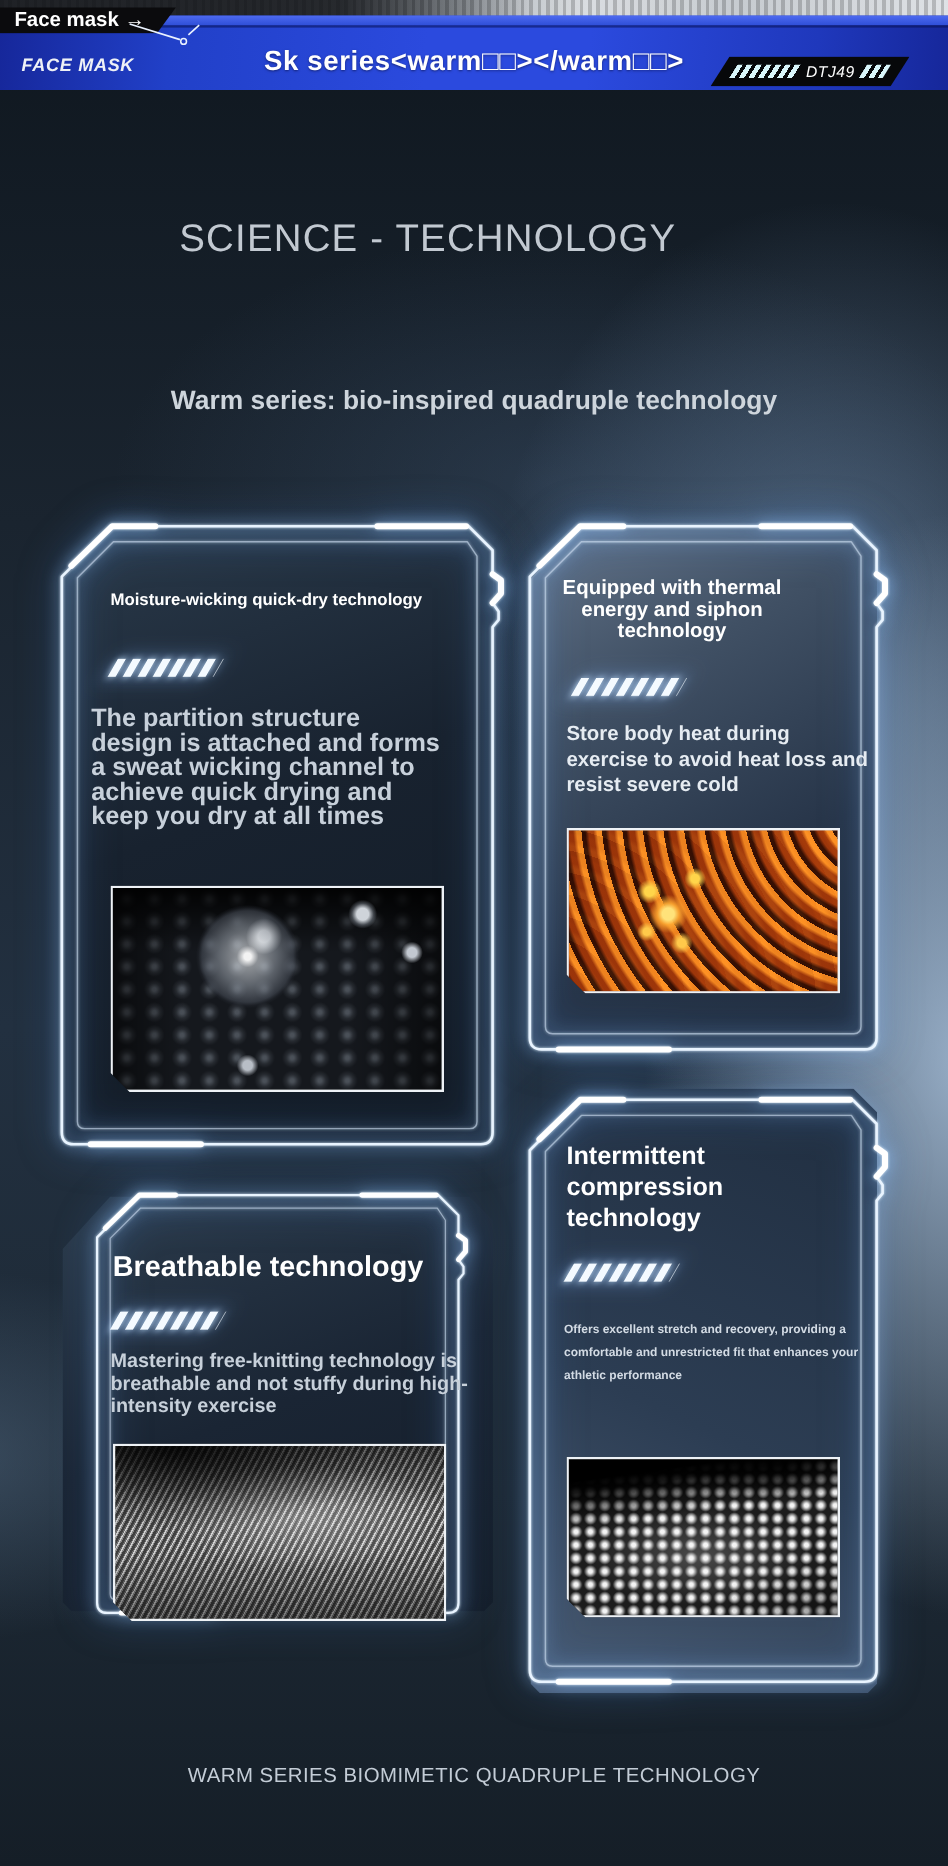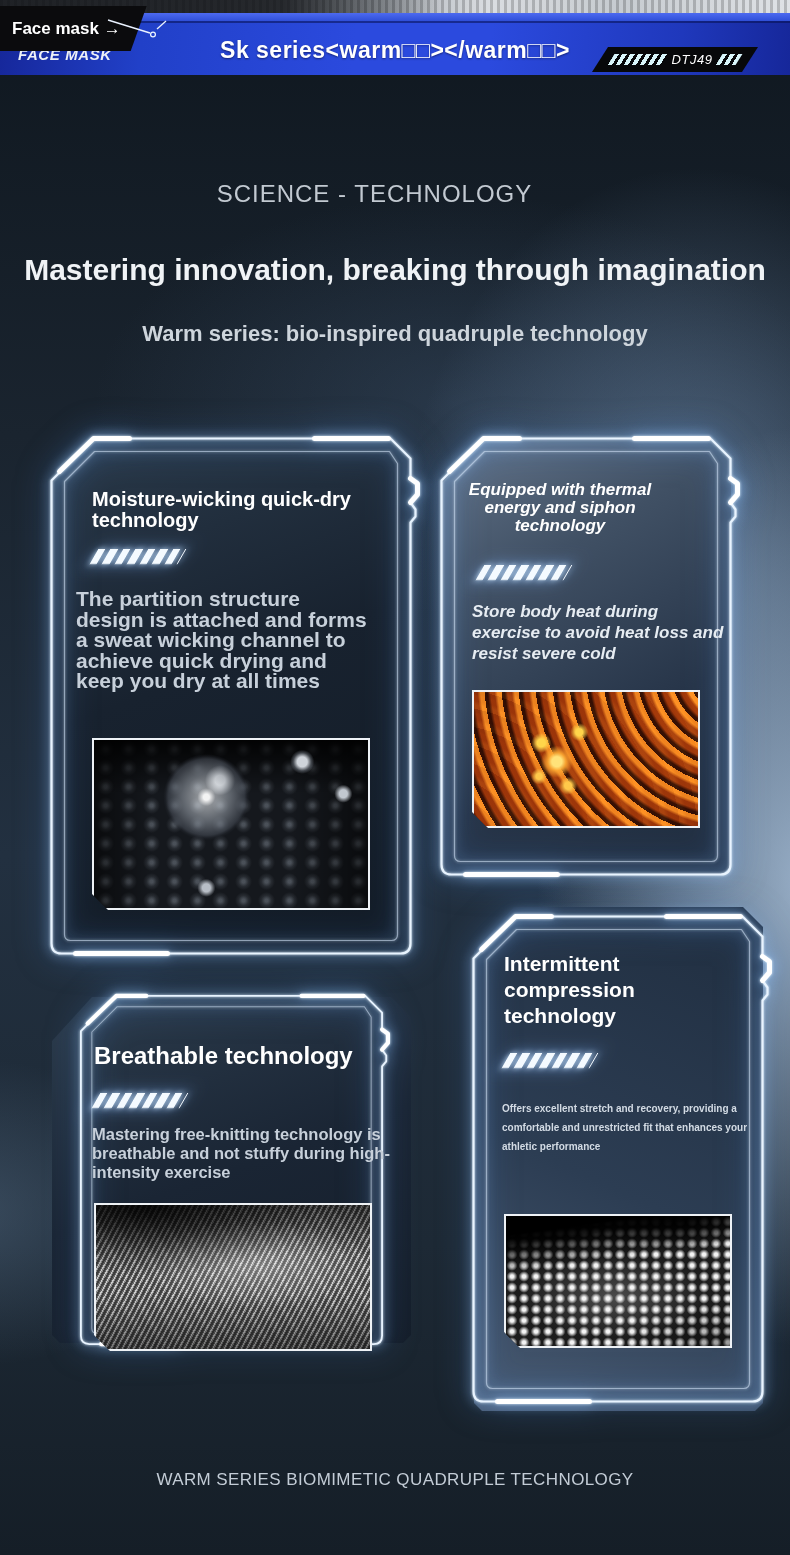--- a/index.html
+++ b/index.html
@@ -17,64 +17,64 @@
       linear-gradient(90deg, rgba(22,24,28,.85) 0 36%, rgba(22,24,28,0) 56%),
       repeating-linear-gradient(90deg, rgba(0,0,0,.18) 0 3px, rgba(255,255,255,.06) 3px 7px),
       linear-gradient(90deg,#4a4f55,#6a7076 28%,#a7adb3 48%,#d8dbdf 62%,#c3c8cd 78%,#dde0e4 100%);}
   .blue-bar{position:absolute;left:0;top:13px;width:790px;height:62px;
     background:linear-gradient(95deg,#16279a 0%,#2140c8 18%,#2b4ade 45%,#2b4ade 62%,#1f38bc 86%,#16279a 100%);}
   .blue-bar::before{content:"";position:absolute;left:0;top:0;width:100%;height:8px;
     background:linear-gradient(180deg,#4d6af0,#2f4fd8);}
   .blue-bar::after{content:"";position:absolute;left:0;top:8px;width:100%;height:2px;background:rgba(8,16,80,.55);}
   .bar-title{position:absolute;left:0;top:37px;width:790px;text-align:center;color:#fff;
     font-size:23px;font-weight:700;letter-spacing:.5px;text-shadow:0 1px 2px rgba(0,0,30,.5);}
-  .fm-badge{position:absolute;left:0;top:6px;height:45px;padding:0 26px 0 12px;background:#0b0b0d;
+  .fm-badge{position:absolute;left:0;top:6px;height:22px;padding:0 26px 0 12px;background:#0b0b0d;
     clip-path:polygon(0 0,100% 0,calc(100% - 16px) 100%,0 100%);
     display:flex;align-items:center;color:#fff;font-size:17px;font-weight:700;z-index:3;}
   .fm-sub{position:absolute;left:18px;top:46px;color:#eef1f6;font-size:15px;font-weight:700;
     font-style:italic;letter-spacing:.6px;}
   .deco-line{position:absolute;left:100px;top:12px;z-index:3;}
   .dtj-badge{position:absolute;left:592px;top:47px;width:166px;height:25px;background:#07080a;
     clip-path:polygon(16px 0,100% 0,calc(100% - 16px) 100%,0 100%);
     display:flex;align-items:center;justify-content:center;gap:7px;z-index:3;}
   .hz{height:11px;background:repeating-linear-gradient(90deg,#d9f6fb 0 4.5px,transparent 4.5px 8px);
     transform:skewX(-32deg);}
   .hzl{width:54px;} .hzr{width:20px;}
   .dtj-label{color:#fff;font-size:13px;font-weight:400;font-style:italic;letter-spacing:.5px;}
   
   .kicker{position:absolute;left:0;top:180px;width:713px;text-align:center;color:#c2c9d1;
-    font-size:24px;font-weight:400;letter-spacing:1px;margin-left:18px;}
+    font-size:32px;font-weight:400;letter-spacing:1px;}
   .headline{position:absolute;left:0;top:253px;width:790px;text-align:center;color:#f0f3f6;
     font-size:30px;font-weight:800;}
   .subheadline{position:absolute;left:0;top:321px;width:790px;text-align:center;color:#ced5dc;
     font-size:22px;font-weight:800;}
   
   .card{position:absolute;}
   .card .bg{position:absolute;inset:4px 9px 4px 4px;
     clip-path:polygon(40px 0,calc(100% - 20px) 0,100% 20px,100% calc(100% - 8px),calc(100% - 8px) 100%,8px 100%,0 calc(100% - 8px),0 44px);}
   .card svg.frame{position:absolute;left:0;top:0;width:100%;height:100%;overflow:visible;
     filter:drop-shadow(0 0 1.5px rgba(225,242,255,.95)) drop-shadow(0 0 6px rgba(150,200,255,.8)) drop-shadow(0 0 15px rgba(80,140,220,.55));}
   .c1{left:48px;top:435px;width:372px;height:522px;}
-  .c2{left:438px;top:435px;width:302px;height:443px;font-style:italic;}
+  .c2{left:438px;top:435px;width:302px;height:443px;}
   .c3{left:48px;top:993px;width:372px;height:354px;}
-  .c4{left:438px;top:903px;width:302px;height:512px;margin-left:32px;}
+  .c4{left:438px;top:903px;width:302px;height:512px;}
   .c1 .bg{background:linear-gradient(160deg,#2a3a4b,#18222f 45%,#121b26);}
   .c2 .bg{background:linear-gradient(150deg,#63748a,#405064 30%,#273549 65%,#202d3f);}
   .c3 .bg{background:linear-gradient(160deg,#2c3c4d,#1a2534 50%,#141d29);}
   .c4 .bg{background:linear-gradient(205deg,#202e40,#2c3d53 55%,#485a72);}
   .card .title{position:absolute;color:#fff;font-weight:700;}
   .card .body{position:absolute;font-weight:700;}
   .stripes{position:absolute;width:88px;height:15px;
     background:repeating-linear-gradient(90deg,#f4faff 0 7px,transparent 7px 12.5px);
     transform:skewX(-30deg);
     filter:drop-shadow(0 0 3px rgba(200,230,255,.95)) drop-shadow(0 0 8px rgba(130,180,255,.6));}
   .img{position:absolute;border:2px solid #eef2f6;
     clip-path:polygon(0 0,100% 0,100% 100%,16px 100%,0 calc(100% - 16px));}
   
-  .c1 .title{left:44px;top:54px;width:285px;font-size:20px;line-height:21px;}
+  .c1 .title{left:44px;top:54px;width:285px;font-size:14px;line-height:21px;}
   .c1 .stripes{left:46px;top:114px;}
   .c1 .body{left:28px;top:154px;width:296px;font-size:21px;line-height:20.5px;color:#c7d0da;}
   .c1 .img{left:44px;top:303px;width:274px;height:168px;}
   .c2 .title{left:10px;top:46px;width:224px;font-size:17px;line-height:18px;text-align:center;}
   .c2 .stripes{left:42px;top:130px;}
   .c2 .body{left:34px;top:166px;width:258px;font-size:17px;line-height:21px;color:#e6ecf2;}
   .c2 .img{left:34px;top:255px;width:224px;height:134px;}
   .c3 .title{left:46px;top:50px;width:310px;font-size:24px;line-height:26px;}
   .c3 .stripes{left:48px;top:100px;}
   .c3 .body{left:44px;top:132px;width:320px;font-size:16.5px;line-height:19px;color:#c7d0da;}
@@ -143,21 +143,20 @@
     <line x1="57" y1="17" x2="66" y2="9" stroke="#eaf2ff" stroke-width="1.4"></line>
     <circle cx="53" cy="22.5" r="2.4" fill="none" stroke="#eaf2ff" stroke-width="1.3"></circle>
   </svg>
   <div class="dtj-badge">
     <span class="hz hzl"></span>
     <span class="dtj-label">DTJ49</span>
     <span class="hz hzr"></span>
   </div>
 
   <div class="kicker">SCIENCE - TECHNOLOGY</div>
-  <div class="headline">Mastering innovation, breaking through imagination</div>
   <div class="subheadline">Warm series: bio-inspired quadruple technology</div>
 
   <div class="card c1">
     <div class="bg"></div>
     <svg class="frame" viewBox="0 0 372 522">
         <path d="M 46.5 16.5 L 341.5 16.5 L 349.5 28.5 L 349.5 499.5 Q 349.5 505.5 343.5 505.5 L 22.5 505.5 Q 16.5 505.5 16.5 499.5 L 16.5 46.5 Z" fill="none" stroke="rgba(205,222,242,.6)" stroke-width="1.2" stroke-linejoin="round"></path>
         <path d="M 45.5 3.5 L 342.5 3.5 L 362.5 23.5 L 362.5 43.5 l 7 5 l 0 11 l -7 8 l 5 7 l 0 7 l -5 6 L 362.5 508.5 Q 362.5 518.5 352.5 518.5 L 13.5 518.5 Q 3.5 518.5 3.5 508.5 L 3.5 45.5 Z" fill="none" stroke="#e9f4ff" stroke-width="2.2" stroke-linejoin="round"></path>
         <path d="M 11.5 36.5 L 45.5 3.5 L 81.5 3.5" fill="none" stroke="#ffffff" stroke-width="5" stroke-linecap="round" stroke-linejoin="round"></path>
         <path d="M 266.5 3.5 L 340.5 3.5" fill="none" stroke="#ffffff" stroke-width="5" stroke-linecap="round" stroke-linejoin="round"></path>
         <path d="M 27.5 518.5 L 119.5 518.5" fill="none" stroke="#ffffff" stroke-width="5" stroke-linecap="round" stroke-linejoin="round"></path>

